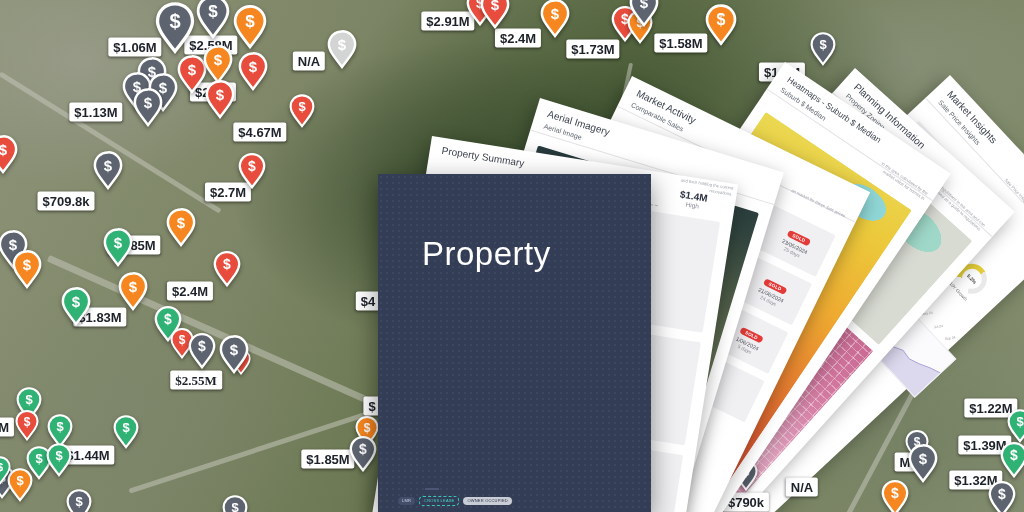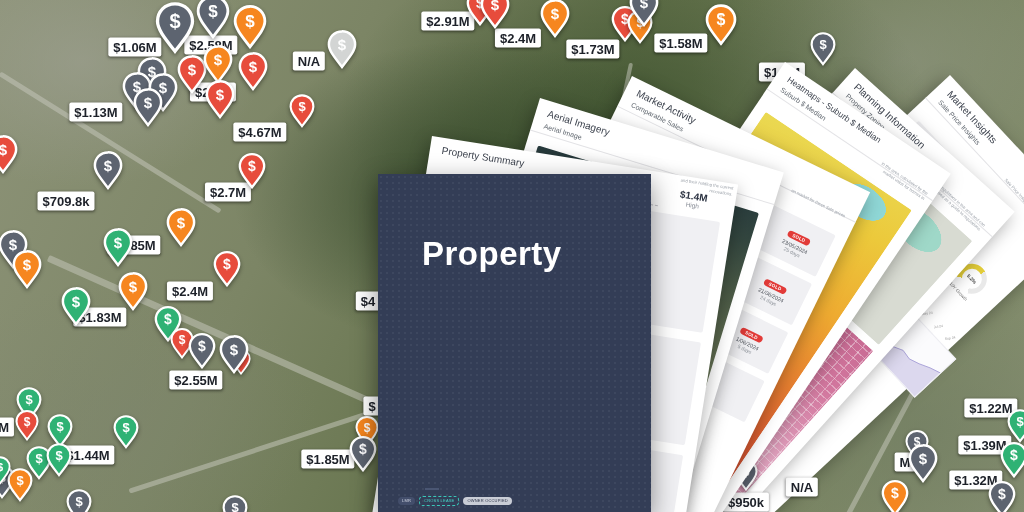--- a/index.html
+++ b/index.html
@@ -89,21 +89,21 @@
   .chart-dates{display:flex;justify-content:space-between;padding:0 4px;height:11px;}
   .chart-dates span{font-size:3.4px;color:#999;transform:rotate(-55deg);transform-origin:left bottom;
     display:inline-block;white-space:nowrap;}
   .chart-area{display:block;background:#fbfbfd;border:1px solid #ededf2;}
 
   
   .cover{position:absolute;left:378px;top:174px;width:273px;height:338px;z-index:100;
     background-image:radial-gradient(rgba(255,255,255,.05) 1px, transparent 1px);
     background-size:6px 6px;background-color:#333d56;box-shadow:0 8px 24px rgba(0,0,0,.45);}
   .cover-title{position:absolute;left:44px;top:62px;color:#fff;font-size:33px;line-height:1.12;
-    font-weight:700;letter-spacing:.5px;}
+    font-weight:400;letter-spacing:.5px;}
   .cover-dash{position:absolute;left:47px;top:314px;width:14px;height:2px;background:#4a5673;}
   .badges{position:absolute;left:20px;top:322px;display:flex;gap:4px;align-items:center;}
   .badge{font-size:4px;line-height:1;padding:2px 4px;border-radius:4px;white-space:nowrap;
     letter-spacing:.2px;}
   .badge.navy{background:#434e6b;color:#d5dae6;}
   .badge.teal-dashed{border:1px dashed #39c7b8;color:#45d4c5;background:transparent;}
   .badge.gray{background:#c9cdd6;color:#2c3347;}
 </style>
 </head>
 <body>
@@ -122,34 +122,34 @@
       <div class="plabel" style="left: 211px; top: 45px;">$2.58M</div>
       <div class="plabel" style="left: 309px; top: 61px;">N/A</div>
       <div class="plabel" style="left: 213px; top: 92px;">$2.2M</div>
       <div class="plabel" style="left: 96px; top: 112px;">$1.13M</div>
       <div class="plabel" style="left: 260px; top: 132px;">$4.67M</div>
       <div class="plabel" style="left: 66px; top: 201px;">$709.8k</div>
       <div class="plabel" style="left: 228px; top: 192px;">$2.7M</div>
       <div class="plabel" style="left: 134px; top: 245px;">$1.85M</div>
       <div class="plabel" style="left: 190px; top: 291px;">$2.4M</div>
       <div class="plabel" style="left: 100px; top: 317px;">$1.83M</div>
-      <div class="plabel" style="left: 196px; top: 380px;">$2.55M</div>
+      <div class="plabel" style="left: 196px; top: 380px; font-family: Liberation Serif, serif;">$2.55M</div>
       <div class="plabel" style="left: 88px; top: 455px;">$1.44M</div>
       <div class="plabel" style="left: 328px; top: 459px;">$1.85M</div>
       <div class="plabel" style="left: 368px; top: 301px;">$4</div>
       <div class="plabel" style="left: 372px; top: 406px;">$</div>
       <div class="plabel" style="left: 448px; top: 21px;">$2.91M</div>
       <div class="plabel" style="left: 518px; top: 38px;">$2.4M</div>
       <div class="plabel" style="left: 593px; top: 49px;">$1.73M</div>
       <div class="plabel" style="left: 681px; top: 43px;">$1.58M</div>
       <div class="plabel" style="left: 782px; top: 72px;">$1.3M</div>
       <div class="plabel" style="left: 991px; top: 408px;">$1.22M</div>
       <div class="plabel" style="left: 985px; top: 445px;">$1.39M</div>
       <div class="plabel" style="left: 976px; top: 480px;">$1.32M</div>
-      <div class="plabel" style="left: 746px; top: 502px; z-index: 33;">$950k</div>
+      <div class="plabel" style="left: 746px; top: 502px; z-index: 33;">$790k</div>
       <div class="plabel" style="left: 802px; top: 487px; z-index: 31;">N/A</div>
       <div class="plabel" style="left: 905px; top: 462px;">M</div>
       <div class="plabel" style="left: 0px; top: 427px;">5M</div>
       <div class="pin" style="left: 155px; top: 2px;"><svg width="40" height="52" viewBox="0 0 24 31">
           <path d="M12 1C6 1 1.5 5.6 1.5 11.5C1.5 16 5 20.5 12 29.5C19 20.5 22.5 16 22.5 11.5C22.5 5.6 18 1 12 1Z" fill="#5d6470" stroke="#ffffff" stroke-width="2"></path>
           <text x="12" y="15.8" text-anchor="middle" font-family="Liberation Sans, sans-serif" font-size="12" font-weight="bold" fill="#ffffff">$</text>
         </svg></div>
       <div class="pin" style="left: 196px; top: -5px;"><svg width="34" height="44" viewBox="0 0 24 31">
           <path d="M12 1C6 1 1.5 5.6 1.5 11.5C1.5 16 5 20.5 12 29.5C19 20.5 22.5 16 22.5 11.5C22.5 5.6 18 1 12 1Z" fill="#5d6470" stroke="#ffffff" stroke-width="2"></path>
           <text x="12" y="15.8" text-anchor="middle" font-family="Liberation Sans, sans-serif" font-size="12" font-weight="bold" fill="#ffffff">$</text>

